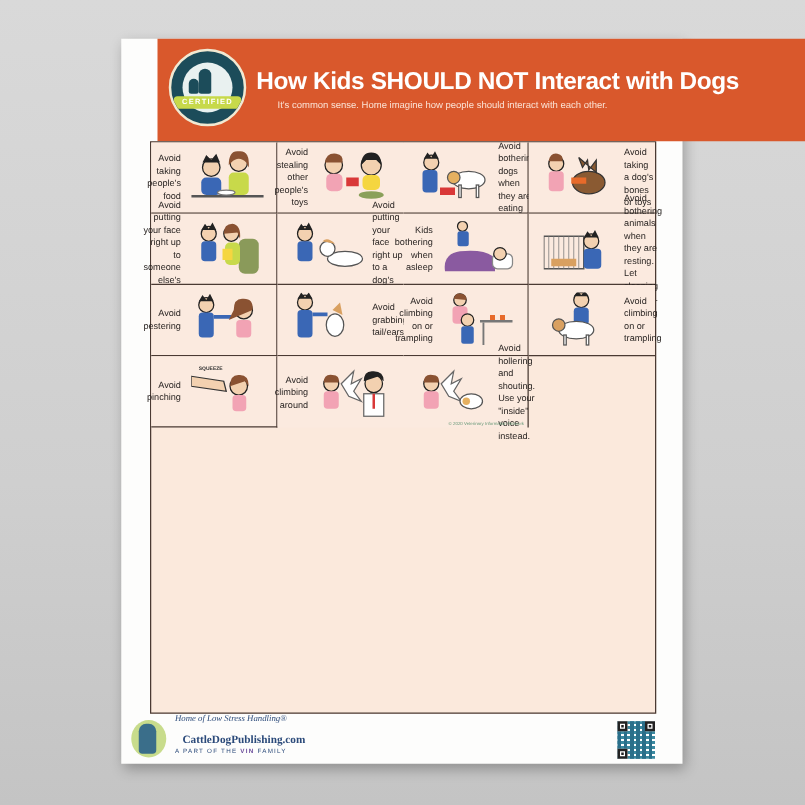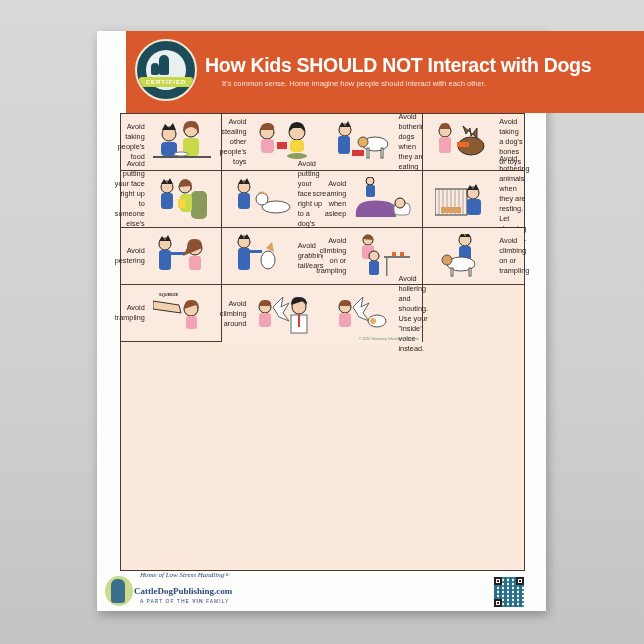--- a/index.html
+++ b/index.html
@@ -63,21 +63,21 @@
     position:absolute; top:6px; width:58px; height:44px;
   }
   .cell.left .art { right:10px; }
   .cell.right .art { left:12px; }
   .copyright {
     position:absolute; right:3px; bottom:1px; font-size:3.5px; color:#6a9a7a;
   }
   .footer-logo { position:absolute; left:8px; top:545px; width:28px; height:30px; border-radius:50%; background:#c8dc8c; }
   .footer-dog { position:absolute; left:14px; top:548px; width:14px; height:24px; background:#3a6e8a; border-radius:6px 6px 3px 3px; }
   .f1 { position:absolute; left:43px; top:540px; font-family:"Liberation Serif", serif; font-style:italic; font-size:7px; color:#2b4a7a; }
-  .f2 { position:absolute; left:37px; top:555px; font-family:"Liberation Serif", serif; font-weight:bold; font-size:9px; color:#2b4a7a; }
+  .f2 { position:absolute; left:49px; top:555px; font-family:"Liberation Serif", serif; font-weight:bold; font-size:9px; color:#2b4a7a; }
   .f3 { position:absolute; left:43px; top:567px; font-size:5px; color:#2b4a7a; letter-spacing:1px; }
   .f3 b { color:#6a4b9a; }
   .qr {
     position:absolute; left:397px; top:546px; width:30px; height:30px;
     background:
       repeating-linear-gradient(90deg, #2a6f8a 0 3px, transparent 3px 5px),
       repeating-linear-gradient(0deg, #3c8aa0 0 2px, #fff 2px 4px);
   }
   .qr .f { position:absolute; width:8px; height:8px; border:2px solid #222; background:#fff; box-sizing:border-box; }
   .qr .f::after { content:""; position:absolute; left:1px; top:1px; width:2px; height:2px; background:#222; }
@@ -172,21 +172,21 @@
         <rect x="4" y="16" width="12" height="16" rx="3" fill="#3a67b5"></rect>
         <ellipse cx="42" cy="30" rx="14" ry="6" fill="#fff" stroke="#555"></ellipse>
         <circle cx="28" cy="22" r="6" fill="#fff" stroke="#555"></circle>
           <path d="M24 16 Q28 12 34 18" fill="#d9a060"></path>
       </svg>
       <span class="txt">Avoid putting your face right up
 to a dog's face</span>
     </div>
 
     <div class="cell left">
-      <span class="txt">Avoid screaming when asleep</span>
+      <span class="txt">Kids bothering when asleep</span>
       <svg class="art" viewBox="0 0 58 44">
         <circle cx="16" cy="4" r="4" fill="#f3d1b0" stroke="#222"></circle>
         <rect x="12" y="8" width="9" height="12" rx="2" fill="#3a67b5"></rect>
         <path d="M2 40 Q0 26 14 24 Q36 22 42 30 L42 40Z" fill="#8a5aa0"></path>
         <rect x="40" y="26" width="16" height="12" rx="4" fill="#fff" stroke="#888"></rect>
         <circle cx="46" cy="26" r="5" fill="#f3d1b0" stroke="#222"></circle>
       </svg>
     </div>
     <div class="cell right">
       <svg class="art" viewBox="0 0 58 44">
@@ -247,21 +247,21 @@
         <rect x="24" y="12" width="12" height="14" rx="3" fill="#3a67b5"></rect>
         <ellipse cx="26" cy="30" rx="14" ry="7" fill="#fff" stroke="#555"></ellipse>
         <circle cx="12" cy="26" r="5" fill="#d9a060" stroke="#555"></circle>
         <rect x="16" y="34" width="2" height="8" fill="#fff" stroke="#555"></rect>
           <rect x="34" y="34" width="2" height="8" fill="#fff" stroke="#555"></rect>
       </svg>
       <span class="txt">Avoid climbing on or trampling</span>
     </div>
 
     <div class="cell left">
-      <span class="txt">Avoid trampling</span>
+      <span class="txt">Avoid pinching</span>
       <svg class="art" viewBox="0 0 58 44">
         <text x="6" y="5" font-size="4" font-weight="bold" fill="#333">SQUEEZE</text>
         <path d="M0 10 L26 14 L28 22 L0 18Z" fill="#f3d1b0" stroke="#333"></path>
         <circle cx="38" cy="18" r="7" fill="#f3d1b0" stroke="#222"></circle>
           <path d="M31 18 Q31 8 39 9 Q46 9 46 18 L43 14Z" fill="#8a5232"></path>
         <rect x="33" y="25" width="11" height="13" rx="3" fill="#f2a3b4"></rect>
       </svg>
     </div>
 
     <div class="cell left">

